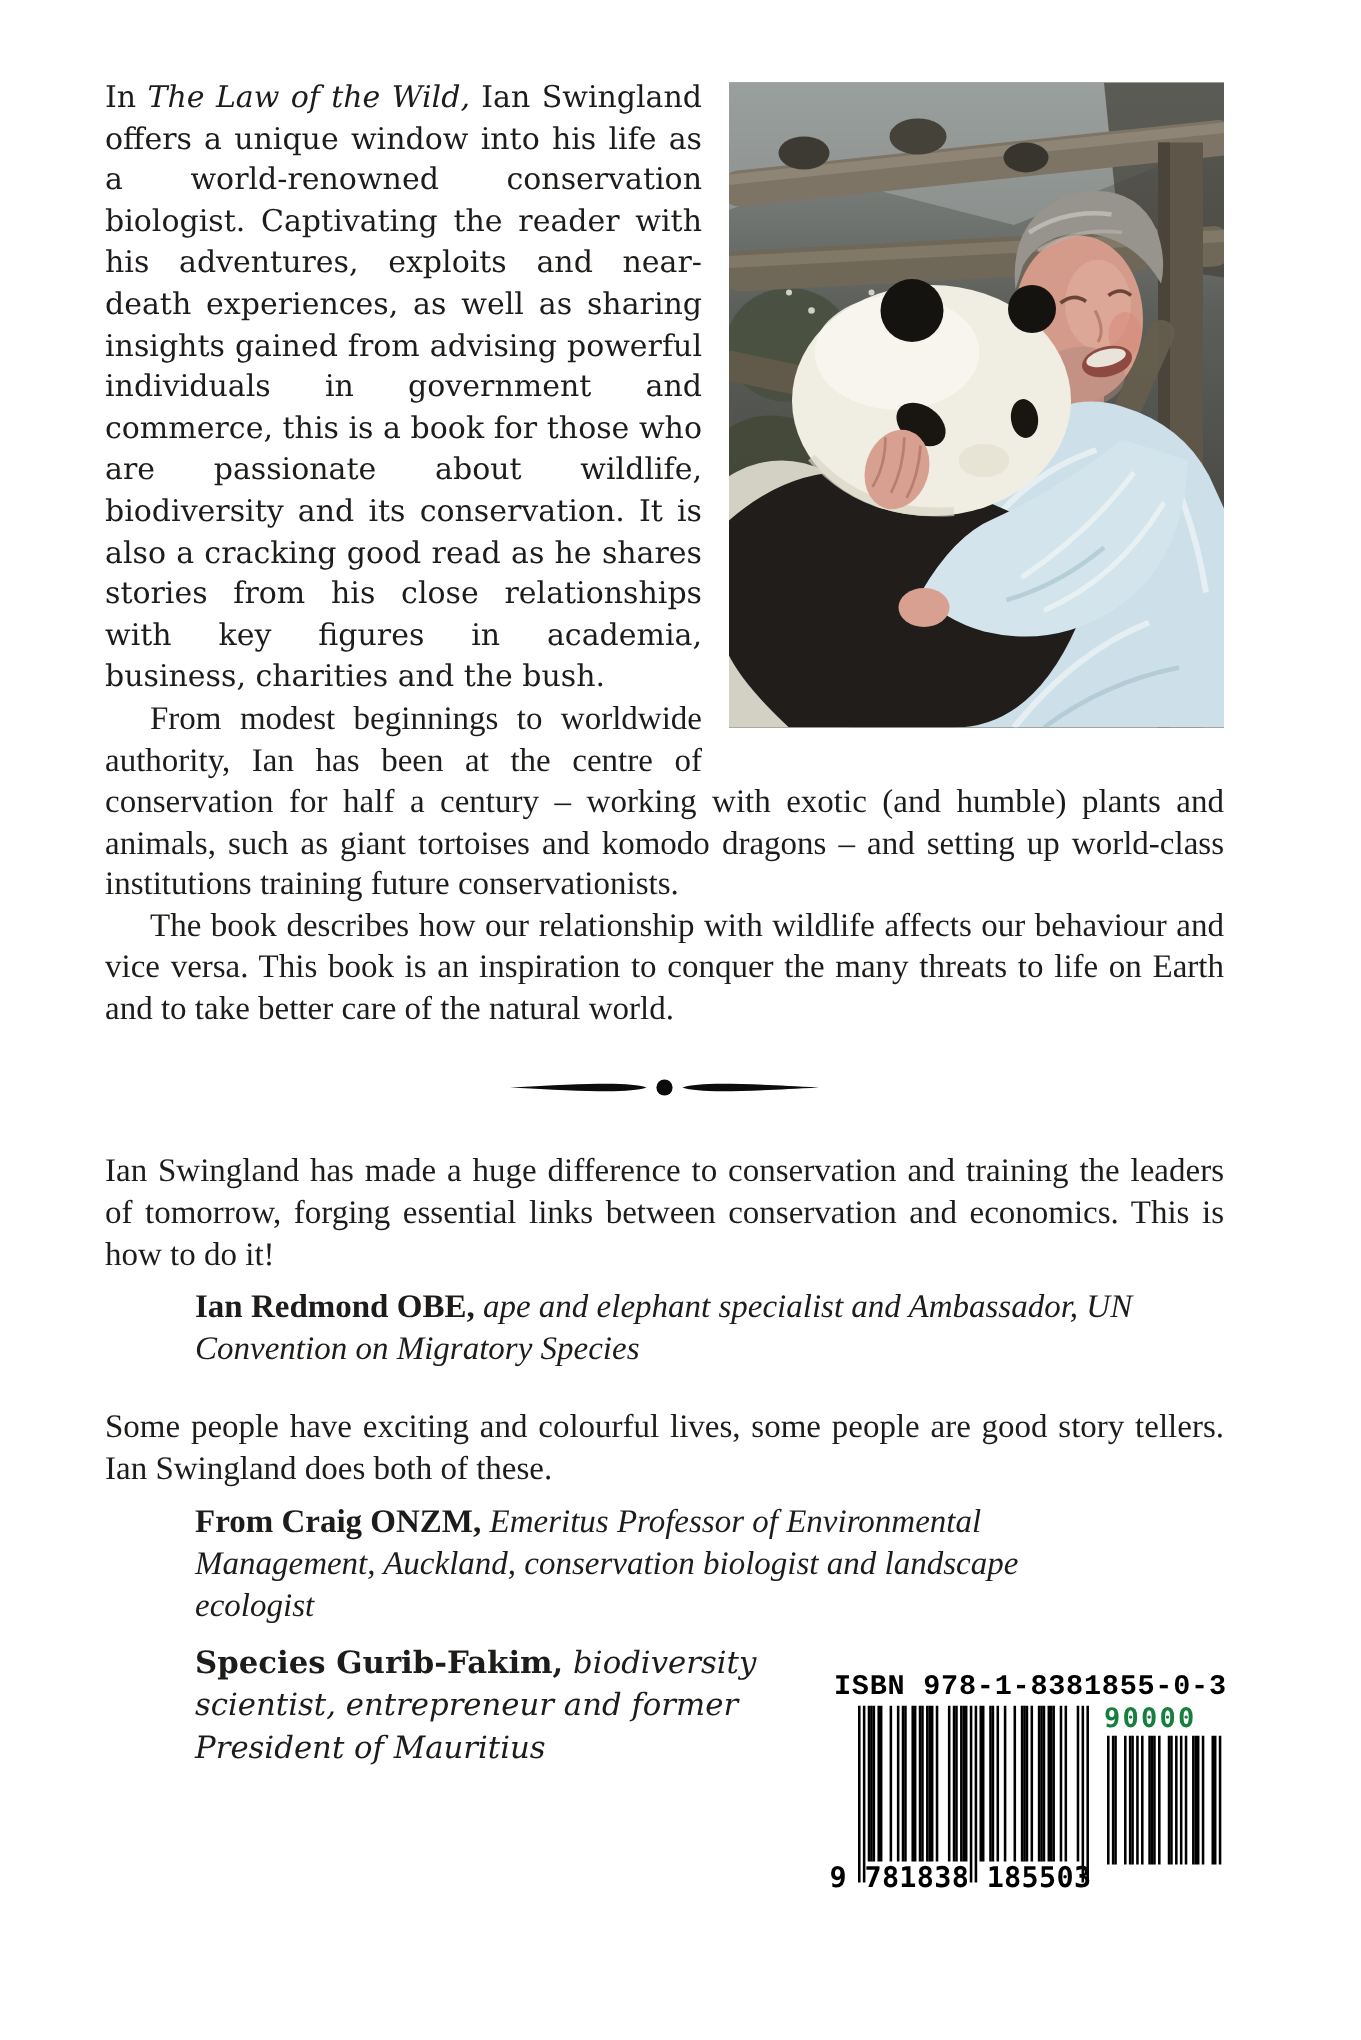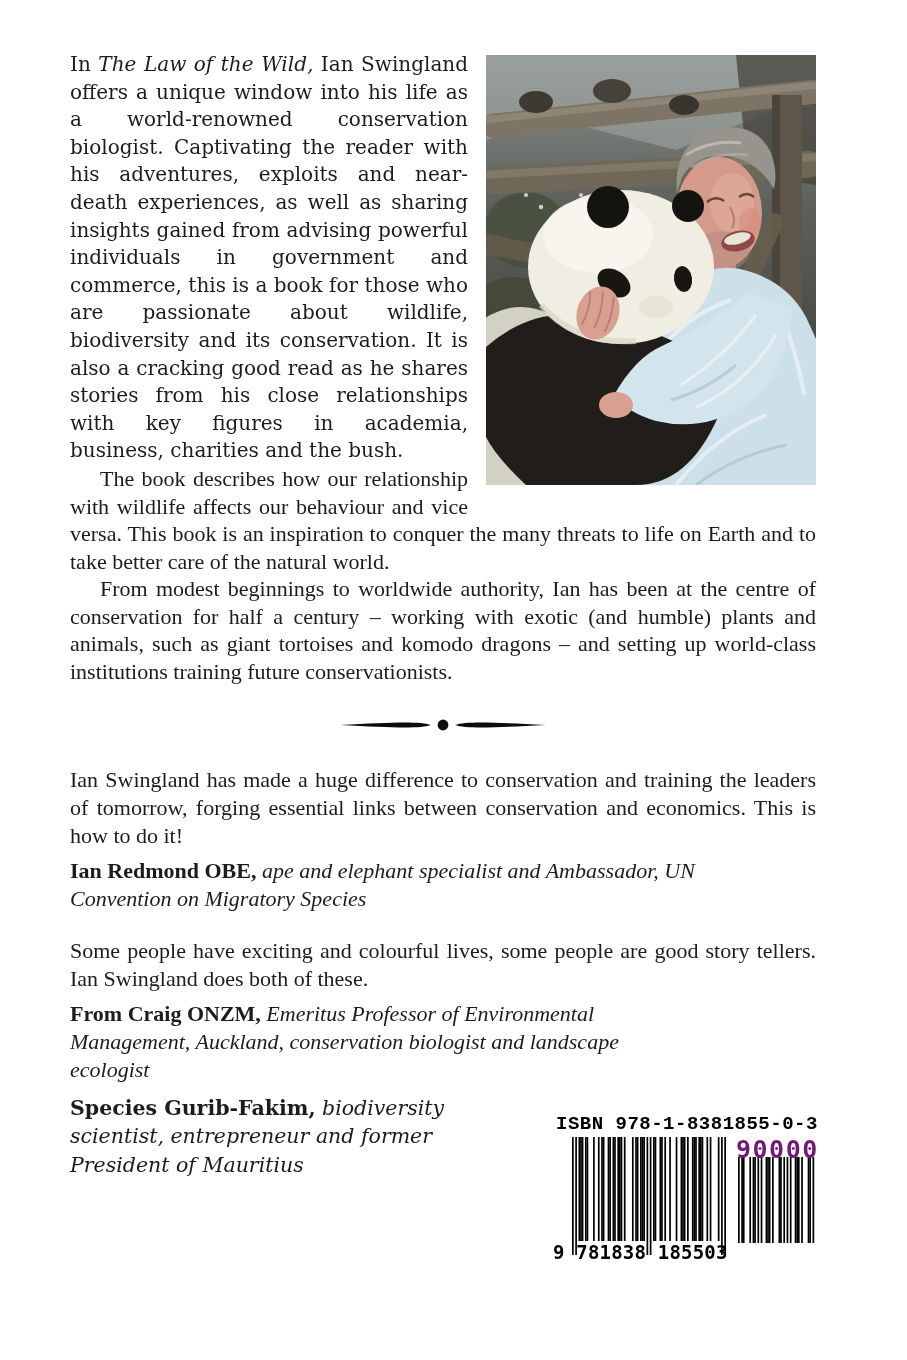--- a/index.html
+++ b/index.html
@@ -14,21 +14,21 @@
     overflow:hidden;background:#565853;
   }
   p{margin:0;}
   .para1{font-size:20px;line-height:27.6px;text-align:justify;font-family:"DejaVu Serif",serif;}
   .mid{font-family:"Liberation Serif",serif;font-size:22px;line-height:27.6px;text-align:justify;}
   .indent{text-indent:30px;}
   .divider-wrap{width:210px;margin:30px auto 0;}
   .quote{font-family:Liberation Serif, serif;font-size:22px;line-height:28.4px;text-align:justify;}
   .q1{margin-top:28px;}
   .q2{margin-top:24px;}
-  .attr{margin-top:6px;font-family:"Liberation Serif",serif;
+  .attr{margin-left:60px;margin-top:6px;font-family:"Liberation Serif",serif;
         font-size:22px;line-height:28px;}
   .attr .name{font-weight:bold;font-style:normal;}
   .attr .role{font-style:italic;}
   .attr-1{width:655px;}
   .attr-2{width:580px;}
   .quote3{font-family:"DejaVu Serif",serif;font-size:20.5px;line-height:28.4px;
           text-align:justify;width:478px;margin-top:22px;}
   .attr-3{width:395px;font-family:"DejaVu Serif",serif;font-size:20.5px;line-height:28.6px;margin-top:10px;}
   
   .barcode-block{position:absolute;left:552px;top:1113px;width:272px;height:152px;background:#fff;}
@@ -39,22 +39,22 @@
   }
   .ean13{position:absolute;left:20px;top:24px;}
   .ean13-digits{
     position:absolute;left:1px;top:128px;width:190px;
     font-family:"DejaVu Sans Mono",monospace;font-weight:bold;font-size:19px;color:#000;
     white-space:pre;letter-spacing:0.2px;
   }
   .ean5{position:absolute;left:186px;top:44px;}
   .ean5-label{
     position:absolute;left:184px;top:22px;width:80px;text-align:left;
-    font-family:"DejaVu Sans Mono",monospace;font-weight:bold;font-size:25px;
-    letter-spacing:1.5px;color:#701a75;
+    font-family:"DejaVu Sans Mono",monospace;font-weight:bold;font-size:18px;
+    letter-spacing:1.5px;color:#15803d;
   }
 </style>
 </head>
 <body>
 
 <div class="content">
 
   <div class="photo-float">
     <svg width="330" height="430" viewBox="0 0 330 430">
       <defs>
@@ -148,23 +148,23 @@
         <g transform="rotate(18 112 258)">
           <ellipse cx="112" cy="258" rx="21" ry="27" fill="#d8a090"></ellipse>
           <path d="M98,240 q6,18 2,34 M110,236 q6,20 3,38 M122,238 q5,20 2,36" stroke="#b97f6e" stroke-width="1.8" fill="none"></path>
         </g>
       </g>
     </svg>
   </div>
 
   <p class="para1"><span>In </span><i>The Law of the Wild,</i><span> Ian Swingland offers a unique window into his life as a world-renowned conservation biologist. Captivating the reader with his adventures, exploits and near-death experiences, as well as sharing insights gained from advising powerful individuals in government and commerce, this is a book for those who are passionate about wildlife, biodiversity and its conservation. It is also a cracking good read as he shares stories from his close relationships with key figures in academia, business, charities and the bush.</span></p>
 
+  <p class="mid indent">From modest beginnings to worldwide authority, Ian has been at the centre of conservation for half a century – working with exotic (and humble) plants and animals, such as giant tortoises and komodo dragons – and setting up world-class institutions training future conservationists.</p>
+
   <p class="mid indent">The book describes how our relationship with wildlife affects our behaviour and vice versa. This book is an inspiration to conquer the many threats to life on Earth and to take better care of the natural world.</p>
-
-  <p class="mid indent">From modest beginnings to worldwide authority, Ian has been at the centre of conservation for half a century – working with exotic (and humble) plants and animals, such as giant tortoises and komodo dragons – and setting up world-class institutions training future conservationists.</p>
 
   <div class="divider-wrap">
     <svg width="210" height="18" viewBox="0 0 210 18">
       <path d="M2,9 C55,6.2 82,5.2 93,9 C82,12.8 55,11.8 2,9 Z" fill="#0c0c0c"></path>
       <circle cx="105" cy="9" r="5.4" fill="#0c0c0c"></circle>
       <path d="M208,9 C155,6.2 128,5.2 117,9 C128,12.8 155,11.8 208,9 Z" fill="#0c0c0c"></path>
     </svg>
   </div>
 
   <p class="quote q1">Ian Swingland has made a huge difference to conservation and training the leaders of tomorrow, forging essential links between conservation and economics. This is how to do it!</p>

